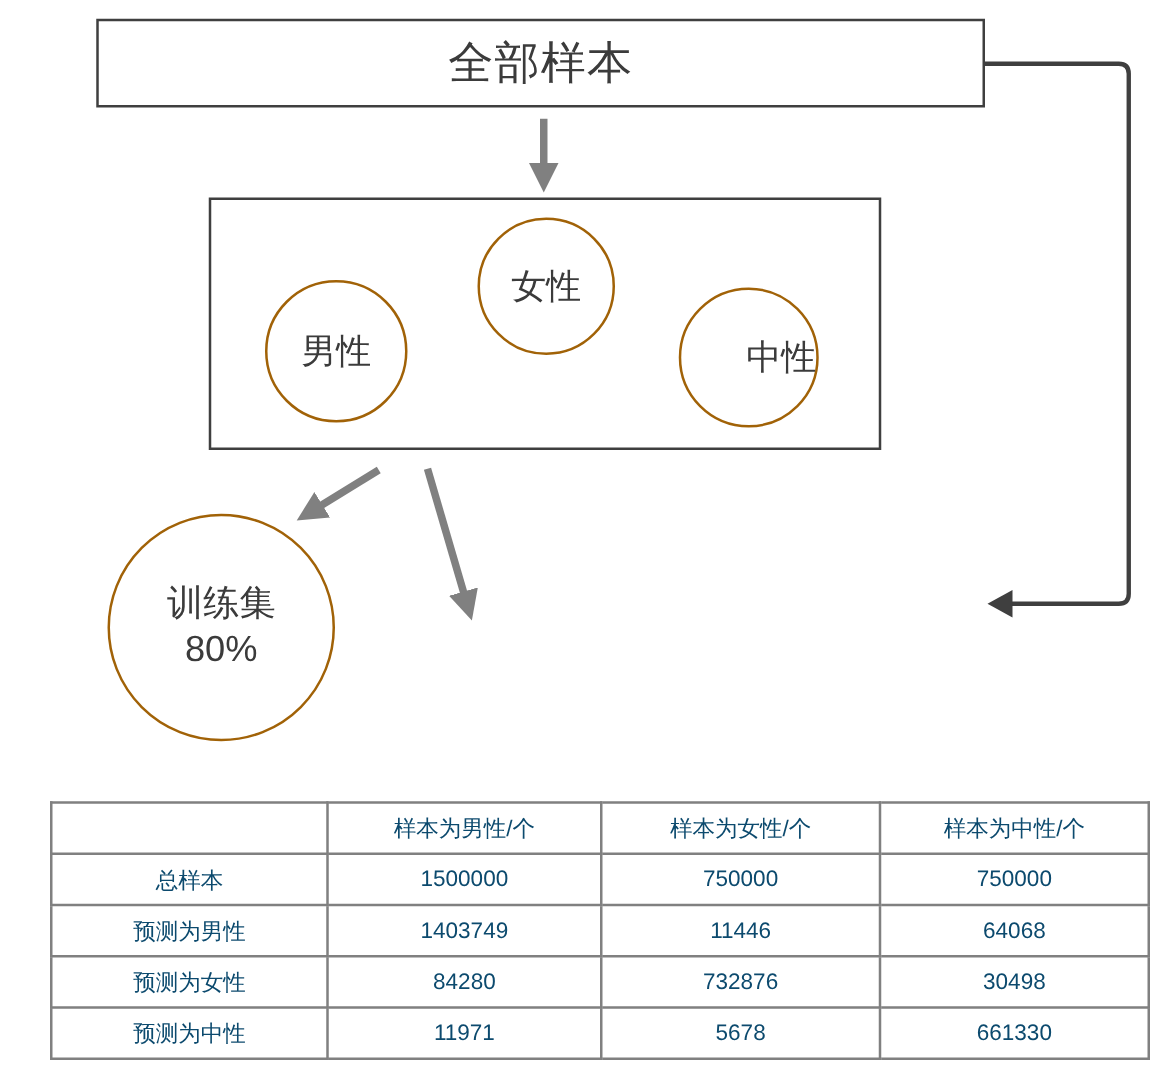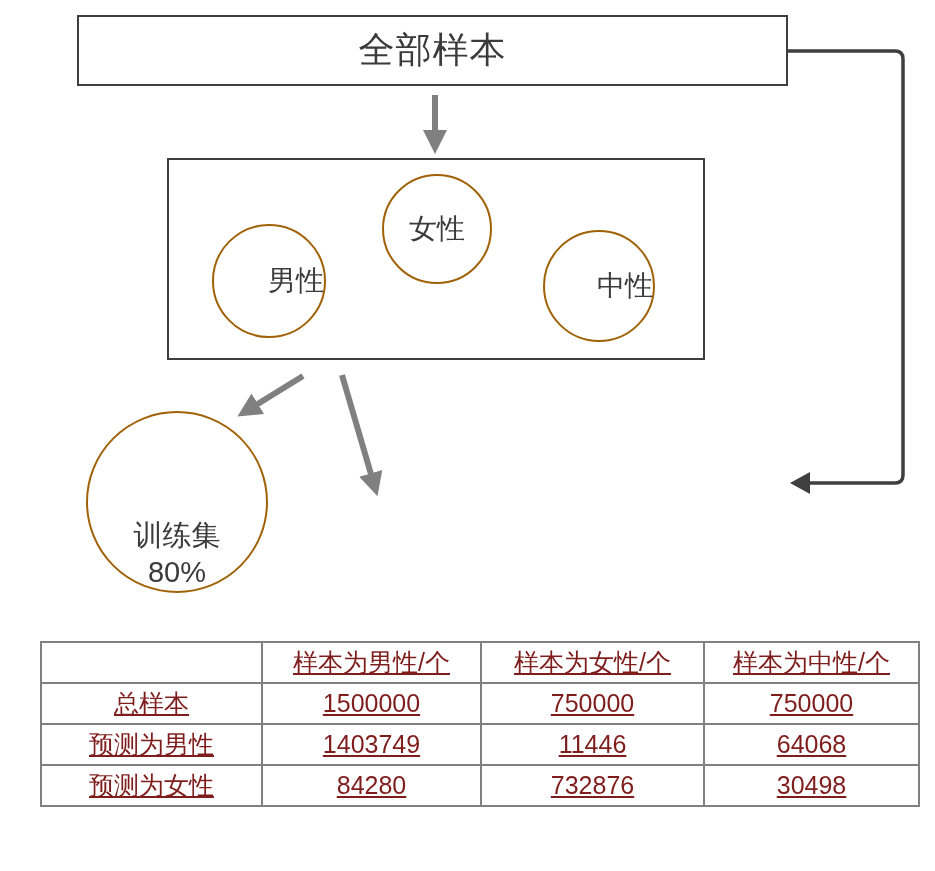--- a/index.html
+++ b/index.html
@@ -18,35 +18,35 @@
 
   #top-box { left: 77px; top: 15px; width: 711px; height: 71px;
              border: 2px solid #3f3f3f; font-size: 36px; letter-spacing: 1px; }
 
   #middle-box { left: 167px; top: 158px; width: 538px; height: 202px;
                 border: 2px solid #3f3f3f; }
 
   .circle { border: 2px solid #a16207; border-radius: 50%;
             flex-direction: column; line-height: 1.28; }
 
-  #circle-male    { left: 212px; top: 224px; width: 114px; height: 114px; font-size: 28px; align-items: flex-end; }
+  #circle-male    { left: 212px; top: 224px; width: 114px; height: 114px; font-size: 28px; }
   #circle-female  { left: 382px; top: 174px; width: 110px; height: 110px; font-size: 28px; }
   #circle-neutral { left: 543px; top: 230px; width: 112px; height: 112px; font-size: 28px; align-items: flex-end; }
-  #circle-train   { left:  86px; top: 411px; width: 182px; height: 182px; font-size: 29px; justify-content: flex-end; }
+  #circle-train   { left:  86px; top: 411px; width: 182px; height: 182px; font-size: 29px; }
   #circle-test    { left: 317px; top: 509px; width: 106px; height: 106px; font-size: 26px; }
 
   #prediction-box { left: 592px; top: 438px; width: 195px; height: 89px;
                     border: 2px solid #3f3f3f; border-radius: 45px; font-size: 28px; }
 
   #arrow-layer { position: absolute; left: 0; top: 0; width: 935px; height: 871px;
                  pointer-events: none; }
 
   #data-table-wrap { position: absolute; left: 40px; top: 641px; width: 878px; }
   table.matrix { border-collapse: collapse; table-layout: fixed; width: 878px;
-                 font-size: 25px; color: #7f1d1d; text-decoration: underline; }
+                 font-size: 18px; color: #0c4a6e; }
   table.matrix td, table.matrix th {
     border: 2px solid #808080; text-align: center; vertical-align: middle;
     height: 39px; font-weight: normal; padding: 0; background: #fff;
   }
 </style>
 </head>
 <body>
 
 <div id="canvas">
 
@@ -120,17 +120,23 @@
           <td>1403749</td>
           <td>11446</td>
           <td>64068</td>
         </tr>
         <tr>
           <td>预测为女性</td>
           <td>84280</td>
           <td>732876</td>
           <td>30498</td>
         </tr>
+        <tr>
+          <td>预测为中性</td>
+          <td>11971</td>
+          <td>5678</td>
+          <td>661330</td>
+        </tr>
       </tbody>
     </table>
   </div>
 
 </div>
 
 </body></html>

